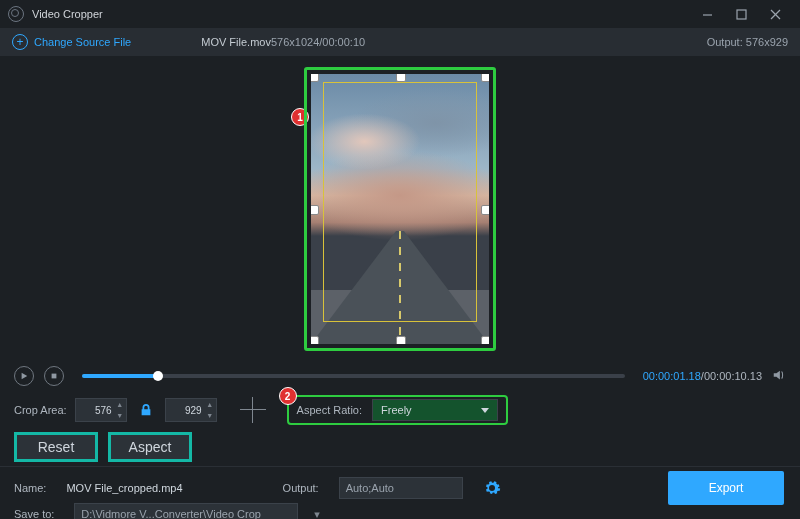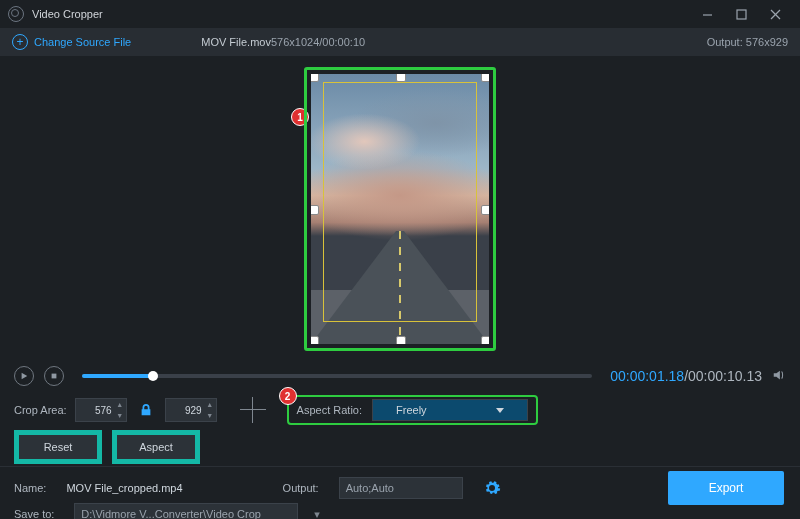--- a/index.html
+++ b/index.html
@@ -33,41 +33,41 @@
   .h-t{top:-2px;left:calc(50% - 4px)}.h-b{bottom:-2px;left:calc(50% - 4px)}
   .h-l{left:-2px;top:calc(50% - 4px)}.h-r{right:-2px;top:calc(50% - 4px)}
   .badge{position:absolute;width:16px;height:16px;background:#e03030;border:1.5px solid #fff;border-radius:50%;color:#fff;display:flex;align-items:center;justify-content:center;font-size:10px;font-weight:bold}
   .badge1{top:52px;left:291px}
   .playbar{height:28px;display:flex;align-items:center;padding:0 14px;gap:10px}
   .circlebtn{width:18px;height:18px;border:1.3px solid #6f7780;border-radius:50%;display:flex;align-items:center;justify-content:center}
   .circlebtn svg{width:8px;height:8px;fill:#8f98a2}
   .seek{flex:1;position:relative;height:4px;background:#3a4049;border-radius:2px;margin:0 8px}
   .seek .fill{position:absolute;left:0;top:0;height:100%;width:14%;background:#2fa8ff;border-radius:2px}
   .seek .thumb{position:absolute;left:14%;top:50%;width:10px;height:10px;background:#fff;border-radius:50%;transform:translate(-50%,-50%)}
-  .time{font-size:14px}
+  .time{font-size:11px}
   .time .cur{color:#2fa8ff}
   .ctrlrow{height:40px;display:flex;align-items:center;padding:0 14px;gap:8px}
   .lbl{color:#aeb6bf;}
   .numbox{display:flex;align-items:center;background:#2c3238;border:1px solid #3b424a;height:22px}
   .numbox input{width:34px;background:transparent;border:none;color:#cfd6dd;text-align:right;font-size:10px;outline:none}
   .spin{display:flex;flex-direction:column;width:12px}
   .spin div{height:11px;display:flex;align-items:center;justify-content:center;font-size:7px;color:#7f8790}
   .lock{width:14px;height:14px;margin:0 4px}
   .lock svg{width:14px;height:14px;fill:#2fa8ff}
   .center-icon{width:24px;height:24px;margin:0 8px 0 16px;position:relative}
   .center-icon::before,.center-icon::after{content:"";position:absolute;background:#7f8790}
   .center-icon::before{left:11px;top:2px;width:1px;height:20px}
   .center-icon::after{left:2px;top:11px;width:20px;height:1px}
   .center-icon .tick{position:absolute;width:5px;height:1px;background:#7f8790}
   .aspectbox{display:flex;align-items:center;gap:10px;border:2px solid #2ecc40;border-radius:4px;height:26px;padding:0 8px;margin-left:6px;position:relative}
-  .aspectbox .dd{width:108px;height:20px;background:#0c4a6e;border:1px solid #3b424a;display:flex;align-items:center;padding:0 23px;justify-content:space-between;color:#cfd6dd}
+  .aspectbox .dd{width:108px;height:20px;background:#14532d;border:1px solid #3b424a;display:flex;align-items:center;padding:0 8px;justify-content:space-between;color:#cfd6dd}
   .tri{width:0;height:0;border-left:4px solid transparent;border-right:4px solid transparent;border-top:5px solid #cfd6dd}
   .badge2{top:-10px;left:-10px;position:absolute}
   .btnrow{height:34px;display:flex;align-items:center;padding:0 14px;gap:10px}
-  .btn{width:78px;height:24px;background:#2c3238;border:5px solid #14b8a6;display:flex;align-items:center;justify-content:center;color:#cfd6dd;font-size:11px}
+  .btn{width:78px;height:24px;background:#2c3238;border:3px solid #14b8a6;display:flex;align-items:center;justify-content:center;color:#cfd6dd;font-size:14px}
   .divider{height:1px;background:#2a2f35;margin:2px 0}
   .bottom{padding:6px 14px 0 14px}
   .brow{display:flex;align-items:center;height:26px;gap:20px}
   .pathbox{flex:0 0 auto;width:210px;height:20px;background:#2c3238;border:1px solid #3b424a;display:flex;align-items:center;padding:0 6px;color:#9aa3ad;overflow:hidden;white-space:nowrap}
   .gear{width:18px;height:18px}
   .gear svg{width:18px;height:18px;fill:#2fa8ff}
   .export{position:absolute;right:16px;bottom:14px;width:116px;height:34px;background:#2fa8ff;color:#fff;display:flex;align-items:center;justify-content:center;font-size:12px;border-radius:2px}
   .volicon svg{width:14px;height:14px;fill:#8f98a2}
 </style>
 </head>

